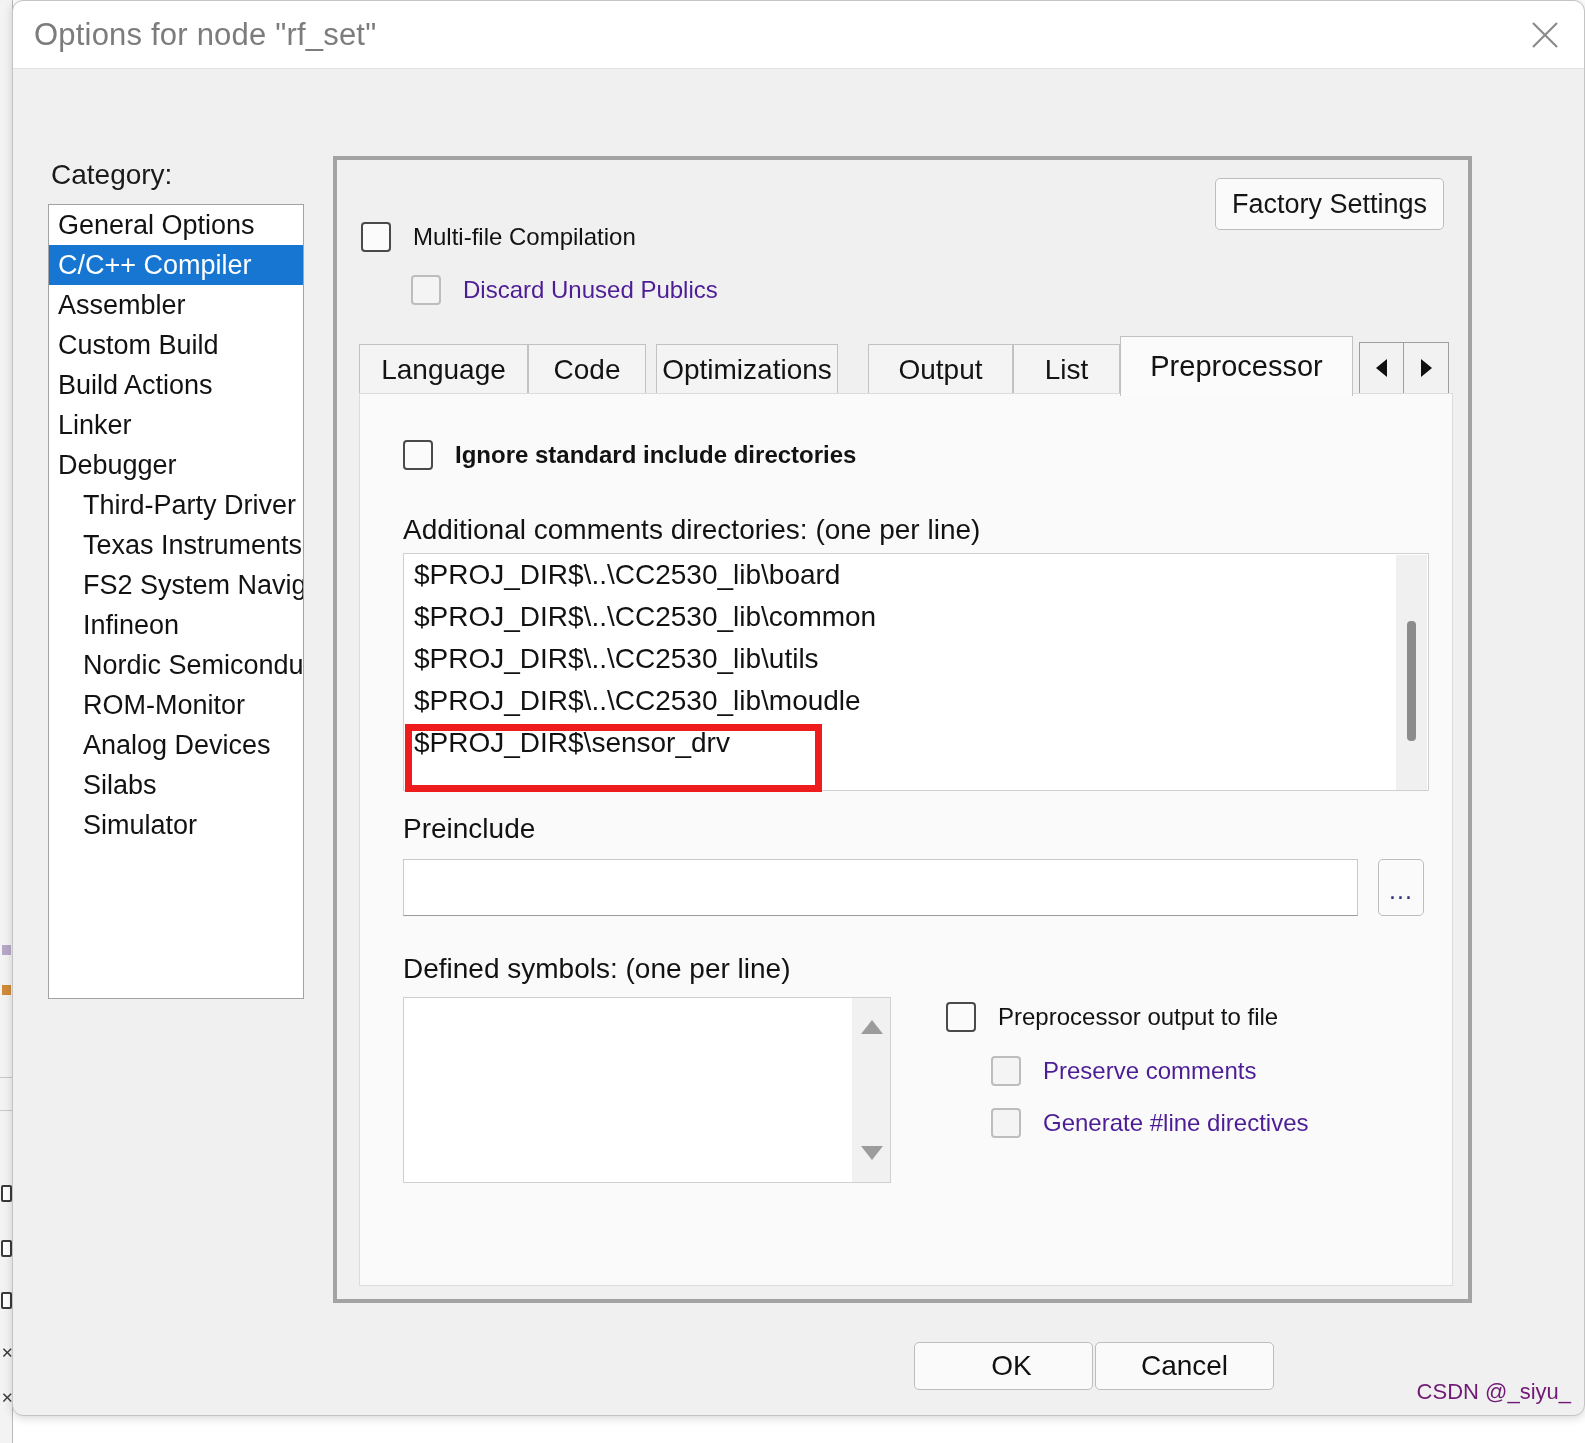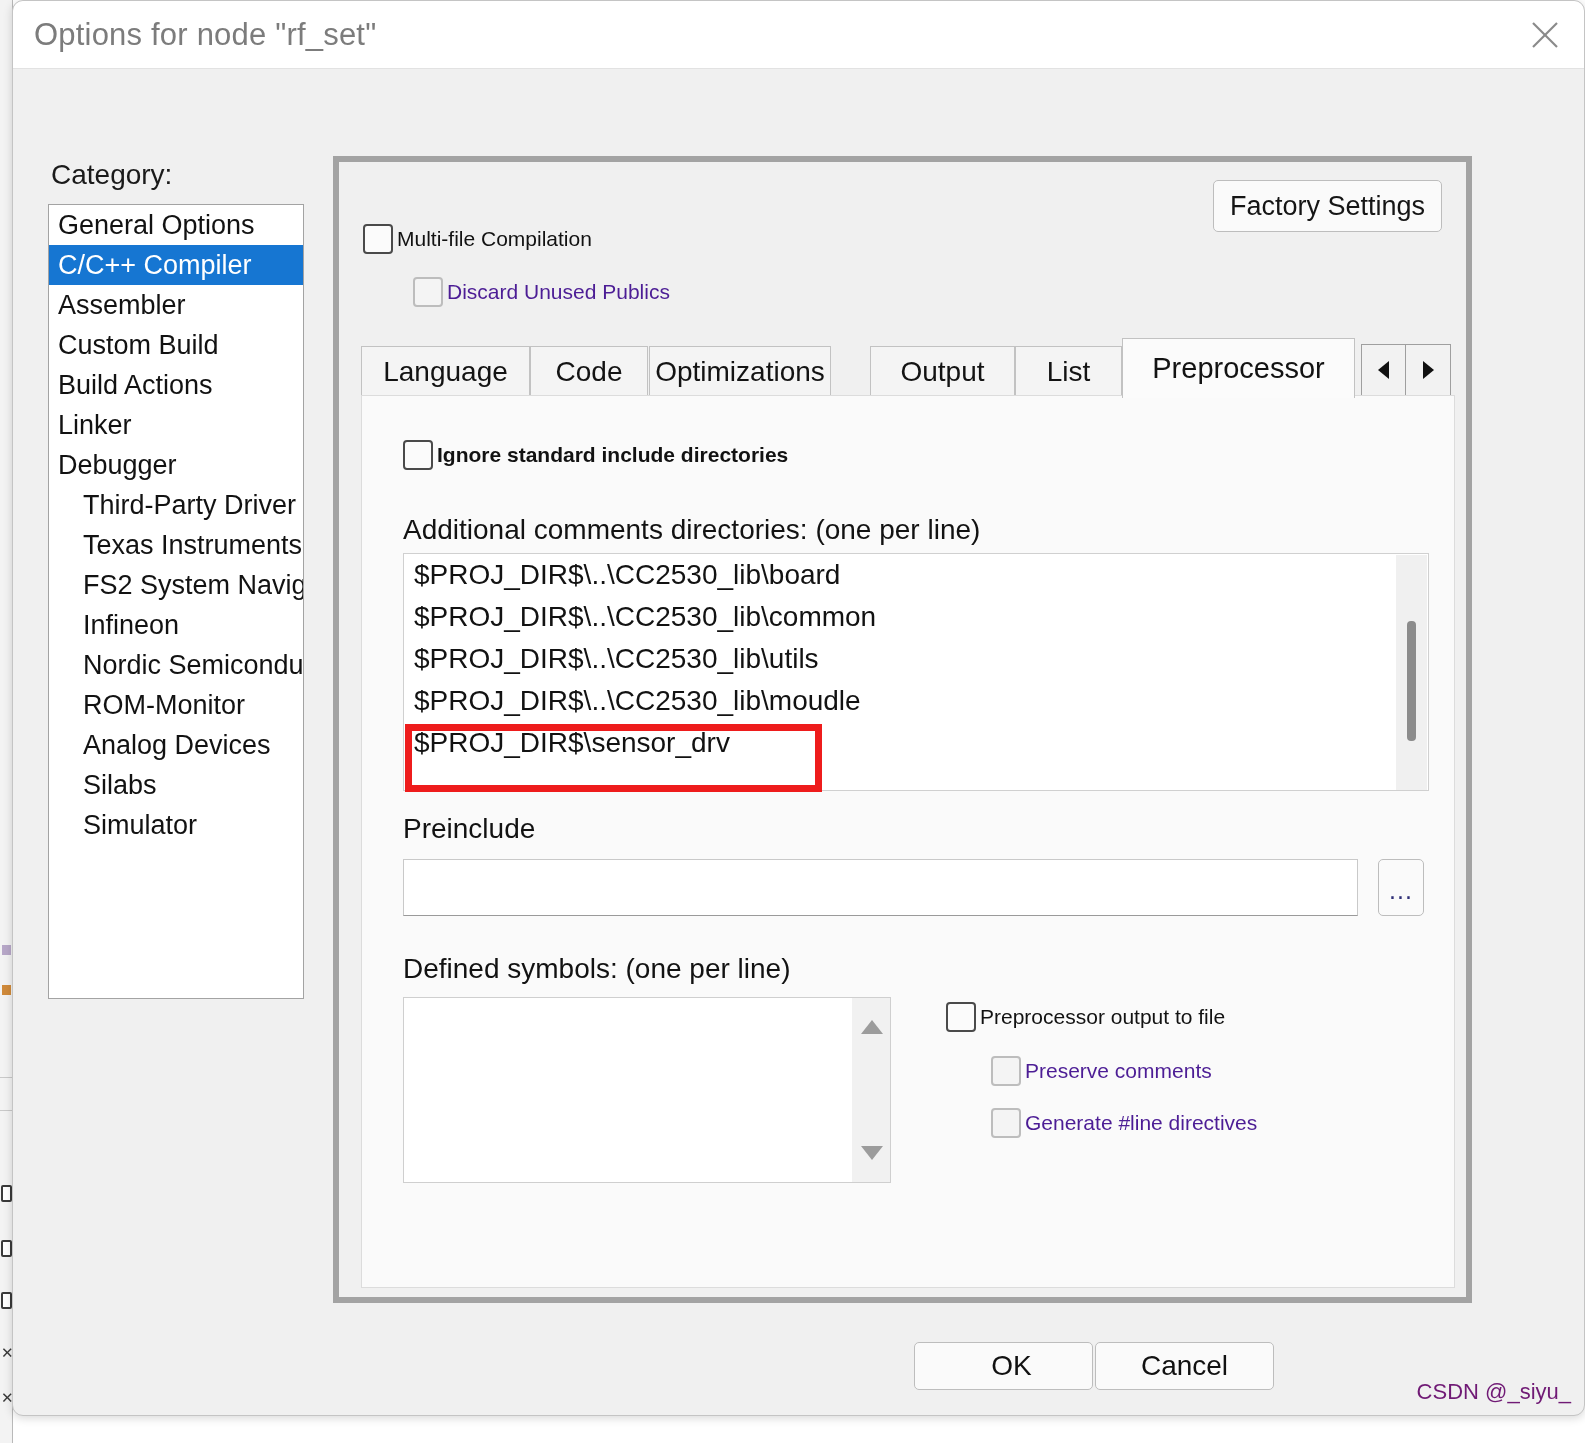--- a/index.html
+++ b/index.html
@@ -91,21 +91,21 @@
     white-space: nowrap;
     overflow: hidden;
   }
   .cat-item.indent { padding-left: 34px; }
   .cat-item.selected { background: #1676d2; color: #ffffff; }
 
   
   .group-frame {
     position: absolute; left: 320px; top: 155px;
     width: 1139px; height: 1147px;
-    border: 6px solid #a3a3a3;
+    border: 4px solid #a3a3a3;
     background: #f0f0f0;
   }
   .factory-btn {
     position: absolute; right: 24px; top: 18px;
     width: 229px; height: 52px;
     background: #fafafa;
     border: 1px solid #bdbdbd;
     border-radius: 5px;
     font-size: 27px; color: #151515;
     display: flex; align-items: center; justify-content: center;
@@ -116,22 +116,22 @@
   .cb-row { position: absolute; display: flex; align-items: center; }
   .cb {
     width: 30px; height: 30px;
     border: 2px solid #4a4a4a;
     border-radius: 4px;
     background: #fbfbfb;
     flex: none;
   }
   .cb.disabled { border-color: #bdbdbd; background: #f4f4f4; }
   .cb-label {
-    margin-left: 4px;
-    font-size: 21px; color: #121212; white-space: nowrap;
+    margin-left: 22px;
+    font-size: 24px; color: #121212; white-space: nowrap;
   }
   .cb-label.disabled { color: #4c1d95; }
 
   
   .tabstrip {
     position: absolute; left: 22px; top: 176px;
     width: 1094px; height: 58px; padding-left: 22px;
   }
   .tab {
     position: absolute; top: 8px; height: 50px;
@@ -355,21 +355,21 @@
       </div>
 
       <div class="cb-row" style="left:74px; top:115px;">
         <div class="cb disabled"></div>
         <div class="cb-label disabled">Discard Unused Publics</div>
       </div>
 
       <div class="tabstrip">
         <div class="tab" style="left:0px; width:169px;">Language</div>
         <div class="tab" style="left:169px; width:118px;">Code</div>
-        <div class="tab" style="left:288px; width:182px;">Optimizations</div>
+        <div class="tab" style="left:297px; width:182px;">Optimizations</div>
         <div class="tab" style="left:509px; width:145px;">Output</div>
         <div class="tab" style="left:654px; width:107px;">List</div>
         <div class="tab active" style="left:761px; width:233px;">Preprocessor</div>
         <div class="spin-group" style="left:1000px;">
           <div class="spin-btn">
               <span class="tri-left"></span>
             </div>
           <div class="spin-btn">
               <span class="tri-right"></span>
             </div>

